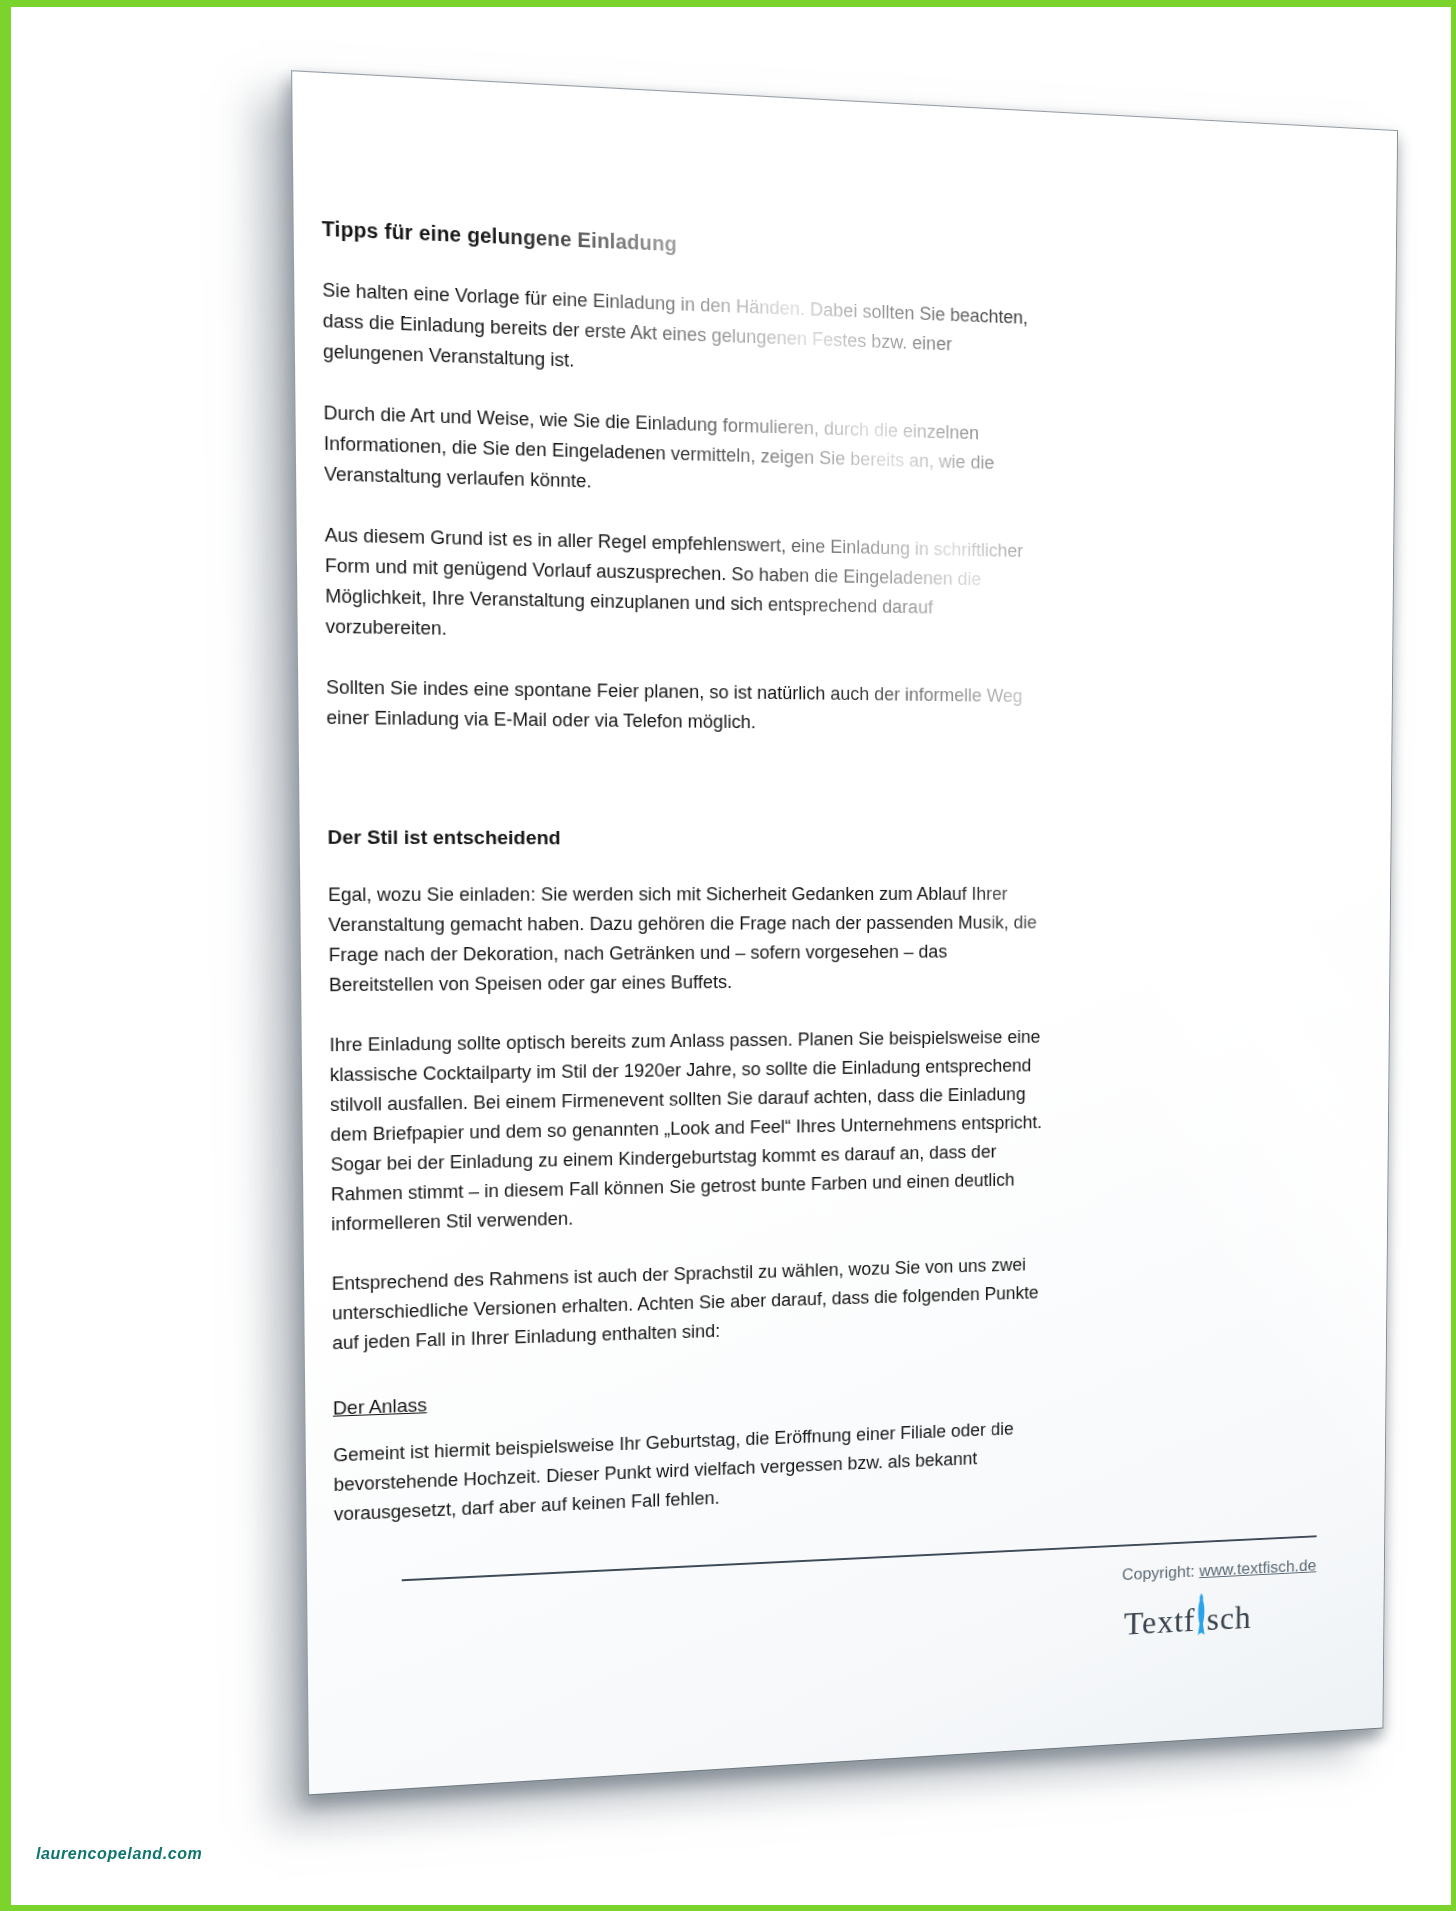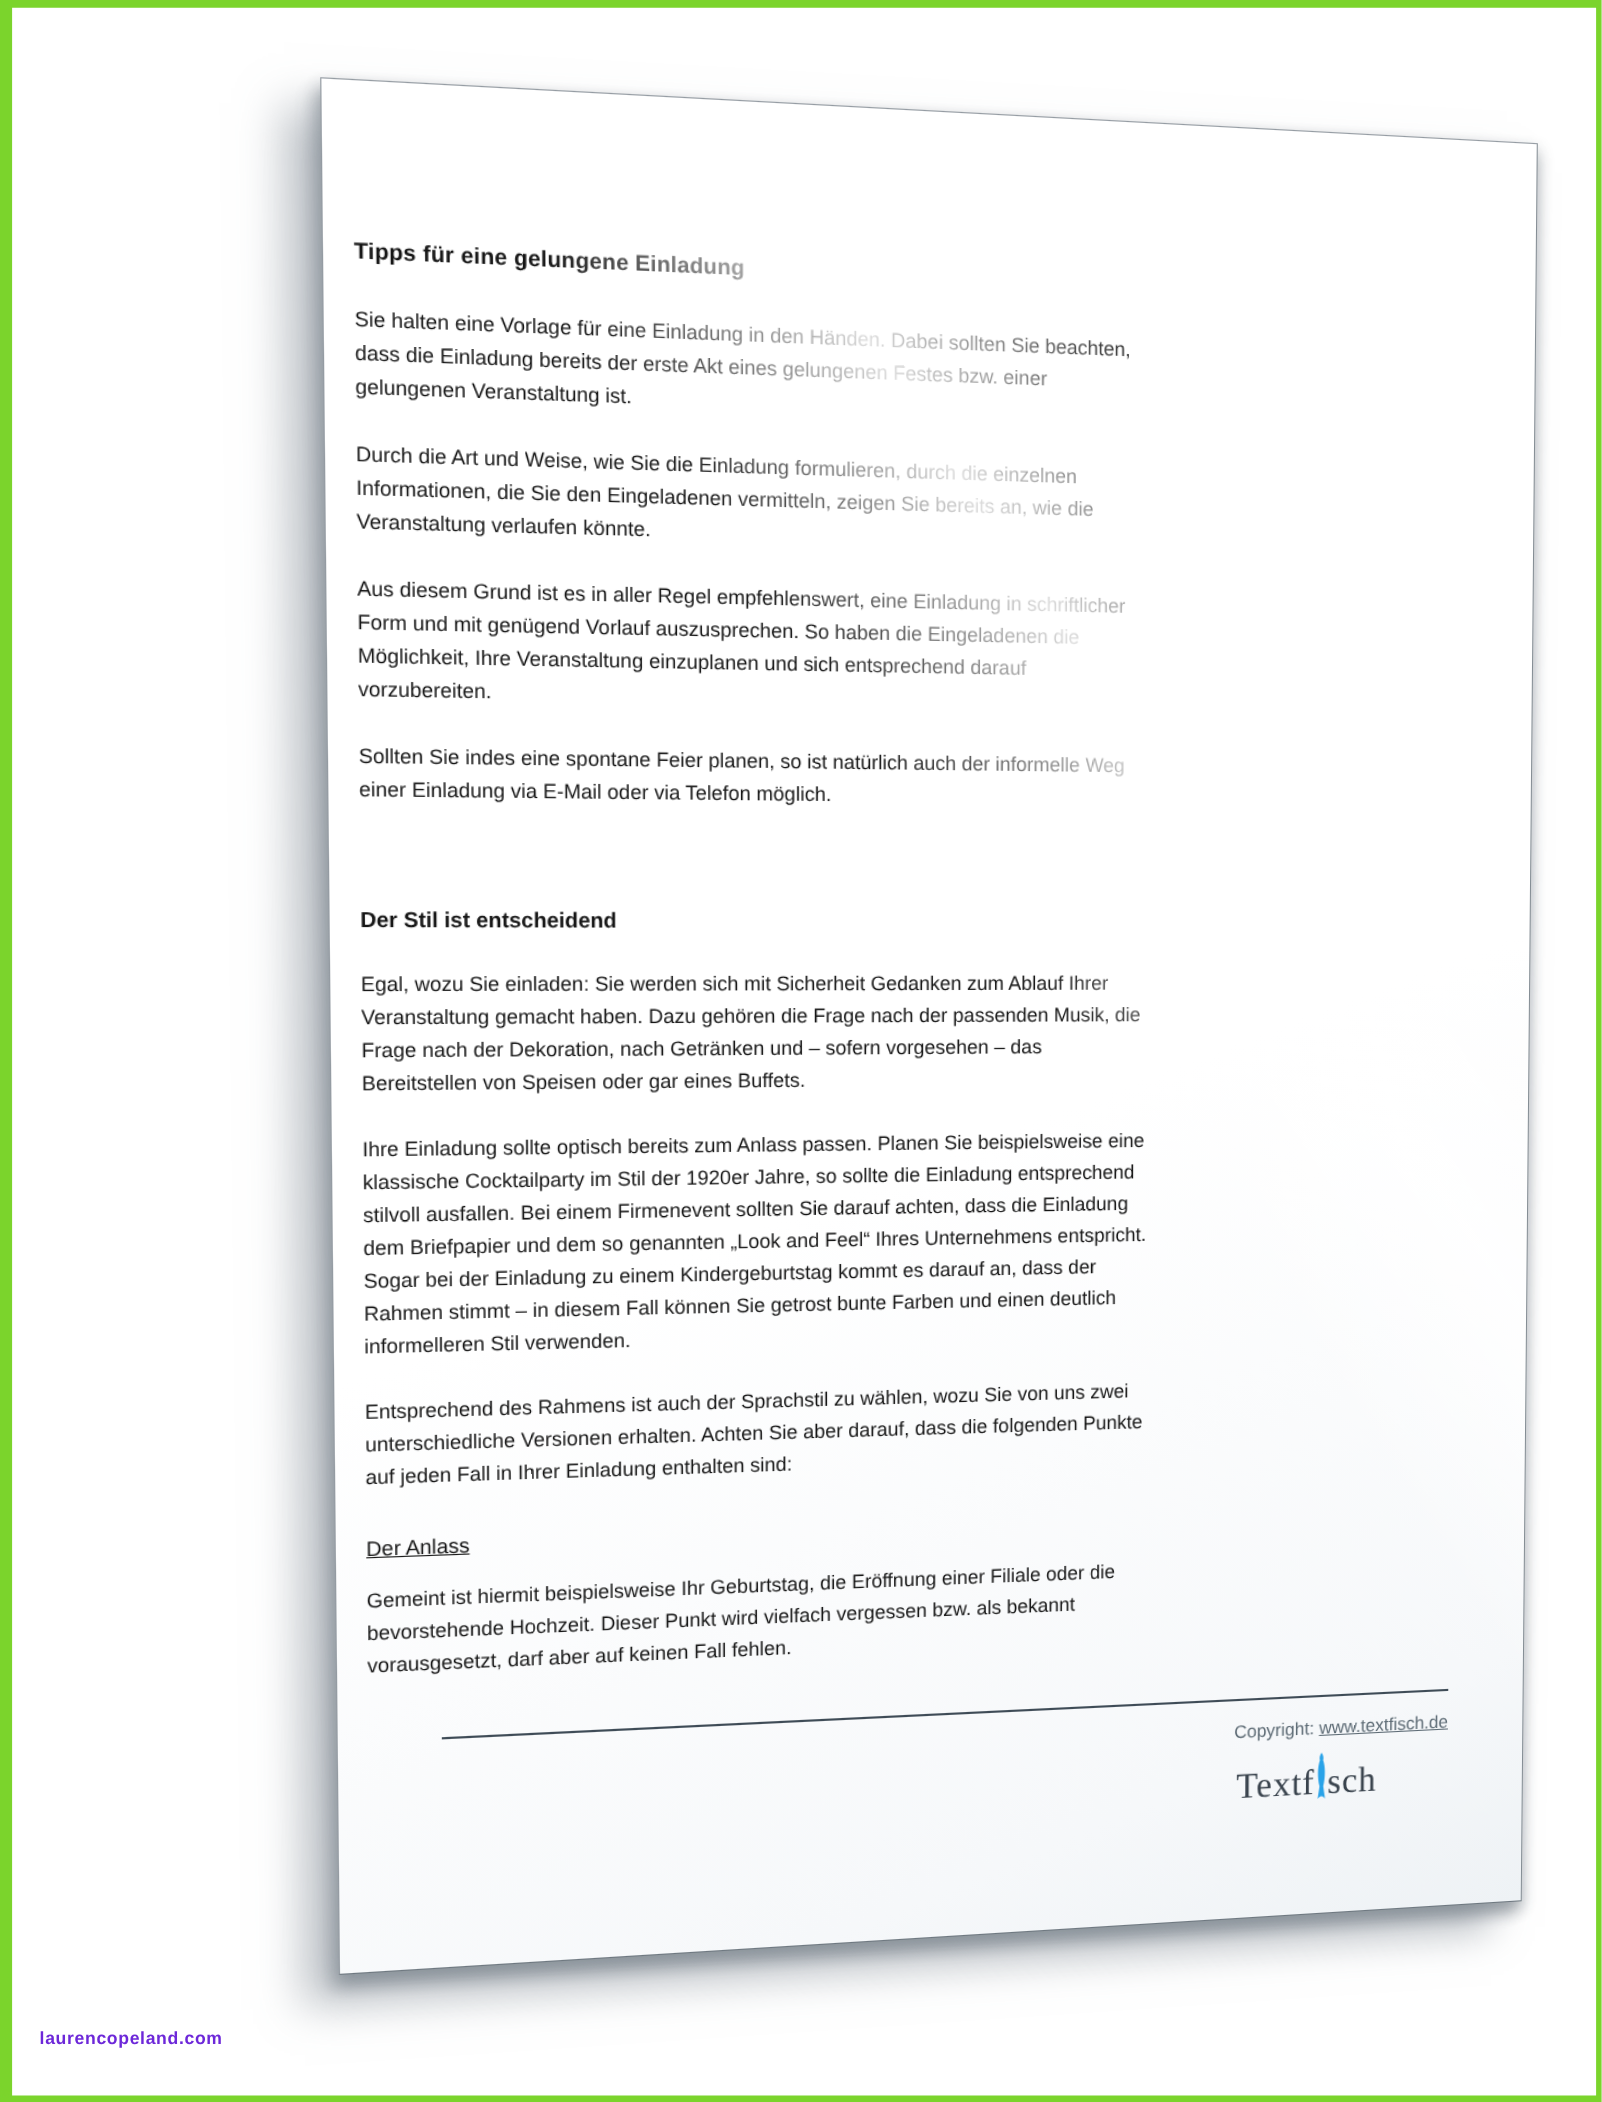--- a/index.html
+++ b/index.html
@@ -118,22 +118,23 @@
     position: relative;
     top: 9px;
   }
 
   .watermark {
     position: absolute;
     left: 36px; top: 1845px;
     font-size: 16px;
     font-weight: bold;
     letter-spacing: 0.6px;
-    color: #6d28d9;
+    color: #0f766e;
     z-index: 10;
+    font-style: italic;
   }
 </style>
 </head>
 <body>
 
 <div class="scene">
 
   <div class="page">
     <div class="content">
 

